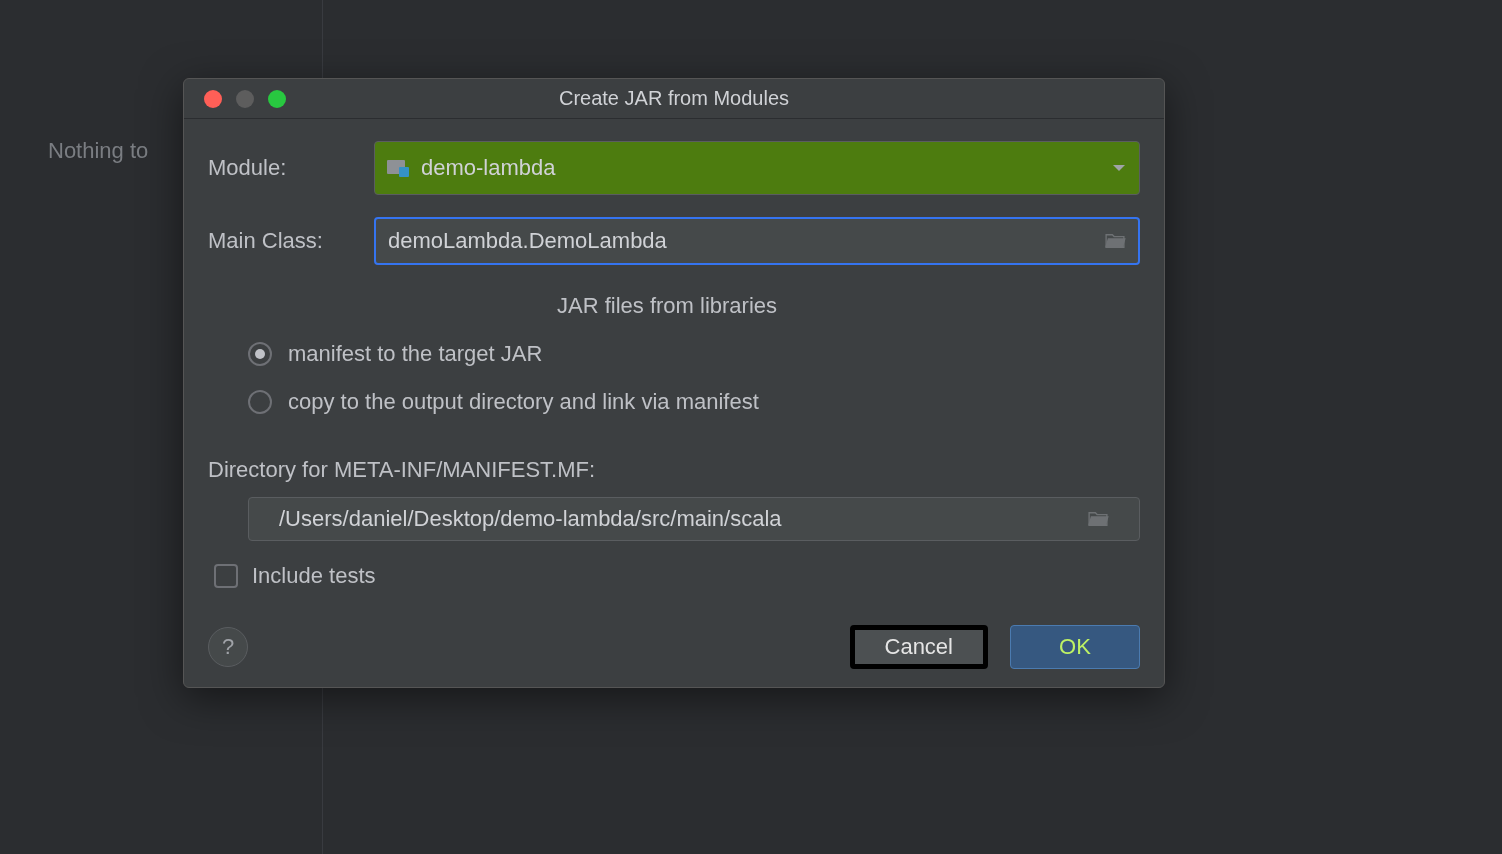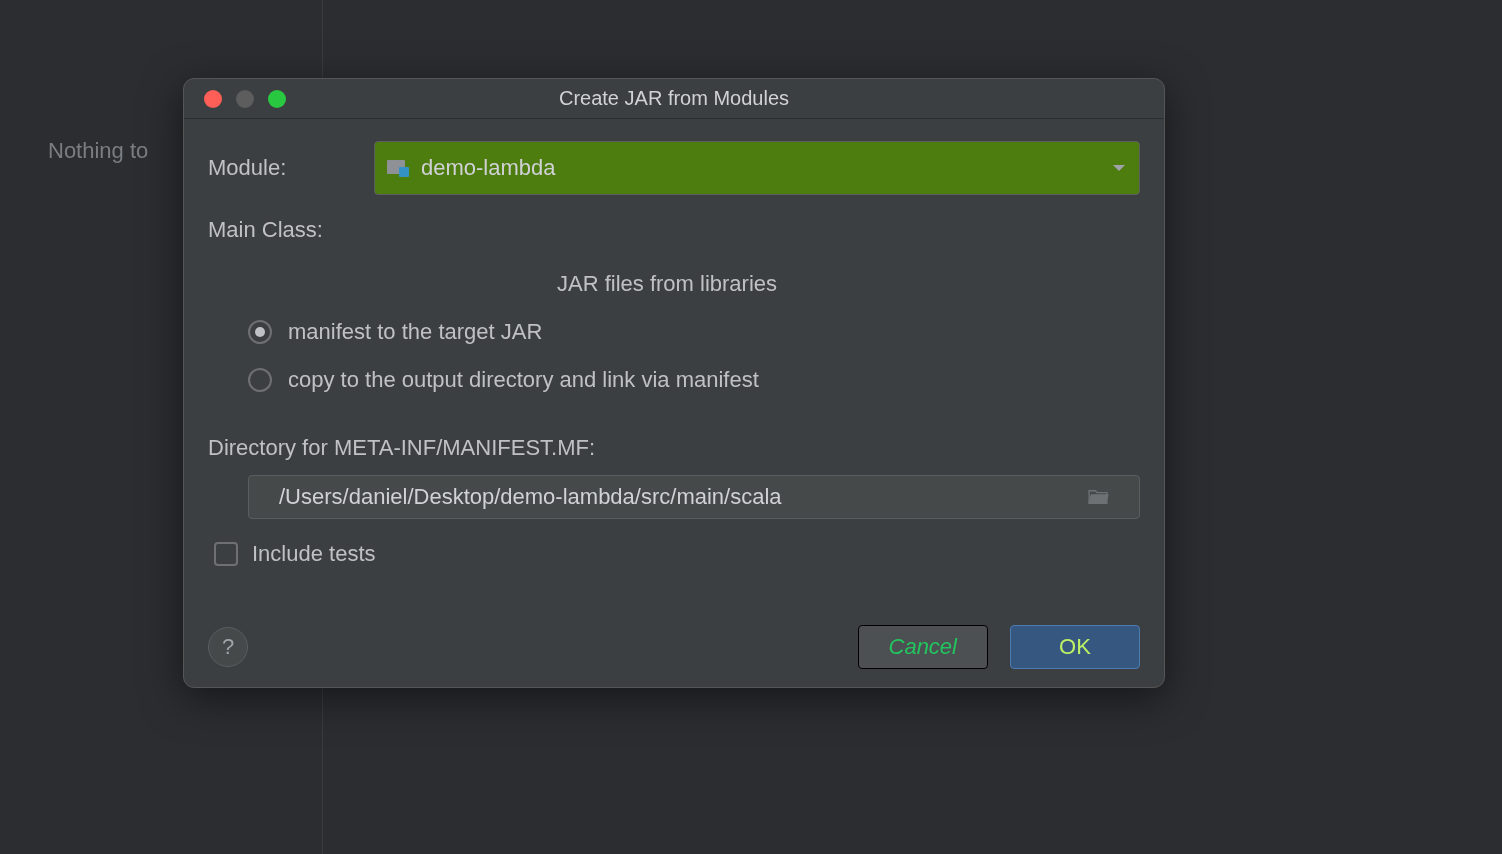--- a/index.html
+++ b/index.html
@@ -36,21 +36,21 @@
       color: #7a7d82;
     }
     .dialog {
       position: absolute;
       top: 78px;
       left: 183px;
       width: 982px;
       height: 610px;
       background: #3c3f41;
       border: 1px solid #555;
-      border-radius: 11px;
+      border-radius: 6px;
       box-shadow: 0 10px 40px rgba(0,0,0,0.5);
       display: flex;
       flex-direction: column;
     }
     .titlebar {
       height: 40px;
       display: flex;
       align-items: center;
       position: relative;
       border-bottom: 1px solid #2b2d30;
@@ -267,23 +267,22 @@
       border-radius: 4px;
       font-size: 22px;
       display: flex;
       align-items: center;
       justify-content: center;
       margin-left: 22px;
       min-width: 130px;
     }
     .btn-cancel {
       background: #4c5052;
-      border: 1px solid #000000;
-      color: #22c55e;
-      font-style: italic;
+      border: 5px solid #000000;
+      color: #e5e5e5;
     }
     .btn-ok {
       background: #365880;
       border: 1px solid #4b7bb0;
       color: #bef264;
     }
   </style>
 </head>
 <body>
 
@@ -313,20 +312,31 @@
             <div class="module-icon-front"></div>
           </div>
           <span class="dropdown-text">demo-lambda</span>
           <div class="dropdown-arrow"></div>
         </div>
       </div>
     </div>
 
     <div class="form-row">
       <div class="form-label">Main Class:</div>
+      <div class="form-field">
+        <div class="input-field">
+          <span class="input-text">demoLambda.DemoLambda</span>
+          <span class="browse-icon">
+            <svg viewBox="0 0 24 18" fill="#a0a3a8">
+                <path d="M2 2h7l2 2h11v12H2z" fill="none" stroke="#a0a3a8" stroke-width="1.5"></path>
+                <path d="M4 6h20l-3 10H1z" fill="#a0a3a8"></path>
+              </svg>
+          </span>
+        </div>
+      </div>
     </div>
 
     <div class="section-header">
       <span class="section-title">JAR files from libraries</span>
       <div class="section-line"></div>
     </div>
 
     <div class="radio-group">
       <div class="radio-row">
         <div class="radio selected"></div>

